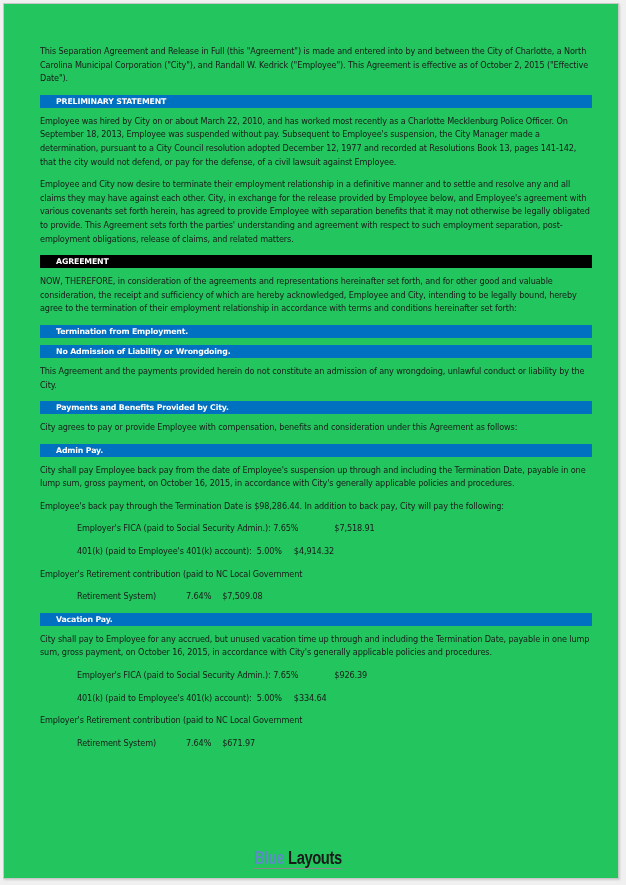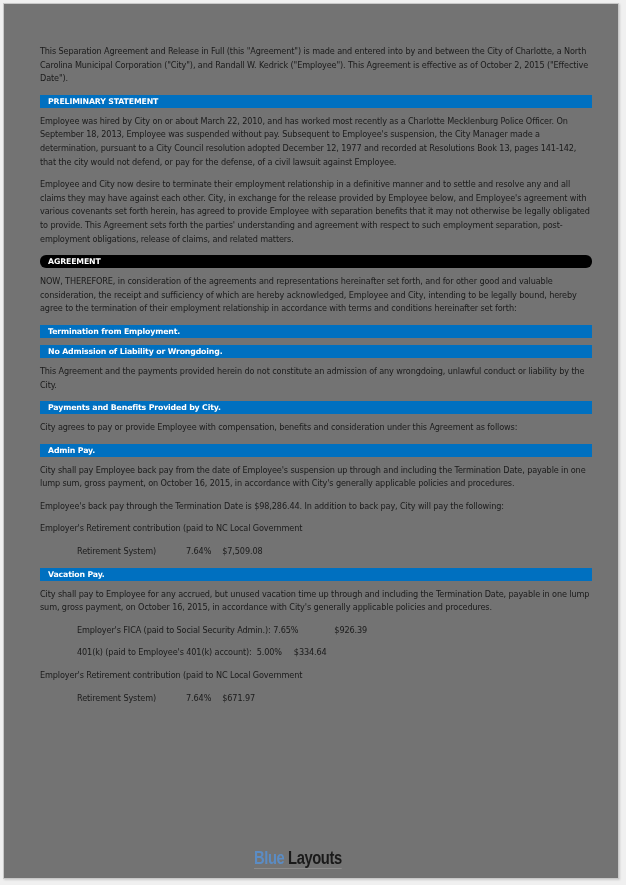--- a/index.html
+++ b/index.html
@@ -7,47 +7,47 @@
     width: 626px; height: 885px;
     background: #f0f0f0;
     font-family: "DejaVu Sans", sans-serif;
     overflow: hidden;
     position: relative;
   }
   .page {
     position: absolute;
     left: 3px; top: 3px;
     width: 616px; height: 876px;
-    background: #737373;
+    background: #22c55e;
     border: 1px solid #c8c8c8;
     box-shadow: 1px 1px 2px rgba(0,0,0,0.15);
     box-sizing: border-box;
   }
   .content {
     position: absolute;
     left: 36px; top: 41px;
     width: 552px;
     font-size: 8.15px;
     line-height: 13.6px;
     color: #1a1a1a;
     letter-spacing: -0.12px;
   }
   p { margin: 0 0 9px 0; }
   .bar {
     height: 13px;
     line-height: 13px;
     color: #ffffff;
     font-weight: bold;
     font-size: 7.8px;
-    padding-left: 8px;
+    padding-left: 16px;
     margin: 0 0 7px 0;
     letter-spacing: -0.15px;
   }
   .bar.blue { background: #0070c0; }
-  .bar.black { background: #000000; border-radius: 6px; }
+  .bar.black { background: #000000; }
   .line-row { margin: 0 0 9px 0; white-space: pre; }
   .indent { padding-left: 37px; }
   .gap { display: inline-block; }
   .logo {
     position: absolute;
     left: 254px; top: 848px;
     font-family: "Liberation Sans", sans-serif;
     font-weight: bold;
     font-size: 18px;
     letter-spacing: -0.5px;
@@ -80,20 +80,22 @@
     <div class="bar blue">No Admission of Liability or Wrongdoing.</div>
     <p>This Agreement and the payments provided herein do not constitute an admission of any wrongdoing, unlawful conduct or liability by the City.</p>
 
     <div class="bar blue">Payments and Benefits Provided by City.</div>
     <p>City agrees to pay or provide Employee with compensation, benefits and consideration under this Agreement as follows:</p>
 
     <div class="bar blue">Admin Pay.</div>
     <p>City shall pay Employee back pay from the date of Employee's suspension up through and including the Termination Date, payable in one lump sum, gross payment, on October 16, 2015, in accordance with City's generally applicable policies and procedures.</p>
     <p>Employee's back pay through the Termination Date is $98,286.44. In addition to back pay, City will pay the following:</p>
 
+    <div class="line-row indent"><span>Employer's FICA (paid to Social Security Admin.): 7.65%</span><span class="gap" style="width:36px"></span><span>$7,518.91</span></div>
+    <div class="line-row indent"><span>401(k) (paid to Employee's 401(k) account):  5.00%</span><span class="gap" style="width:12px"></span><span>$4,914.32</span></div>
     <div class="line-row">Employer's Retirement contribution (paid to NC Local Government</div>
     <div class="line-row indent"><span>Retirement System)</span><span class="gap" style="width:30px"></span><span>7.64%</span><span class="gap" style="width:11px"></span><span>$7,509.08</span></div>
 
     <div class="bar blue">Vacation Pay.</div>
     <p>City shall pay to Employee for any accrued, but unused vacation time up through and including the Termination Date, payable in one lump sum, gross payment, on October 16, 2015, in accordance with City's generally applicable policies and procedures.</p>
 
     <div class="line-row indent"><span>Employer's FICA (paid to Social Security Admin.): 7.65%</span><span class="gap" style="width:36px"></span><span>$926.39</span></div>
     <div class="line-row indent"><span>401(k) (paid to Employee's 401(k) account):  5.00%</span><span class="gap" style="width:12px"></span><span>$334.64</span></div>
     <div class="line-row">Employer's Retirement contribution (paid to NC Local Government</div>
     <div class="line-row indent"><span>Retirement System)</span><span class="gap" style="width:30px"></span><span>7.64%</span><span class="gap" style="width:11px"></span><span>$671.97</span></div>

